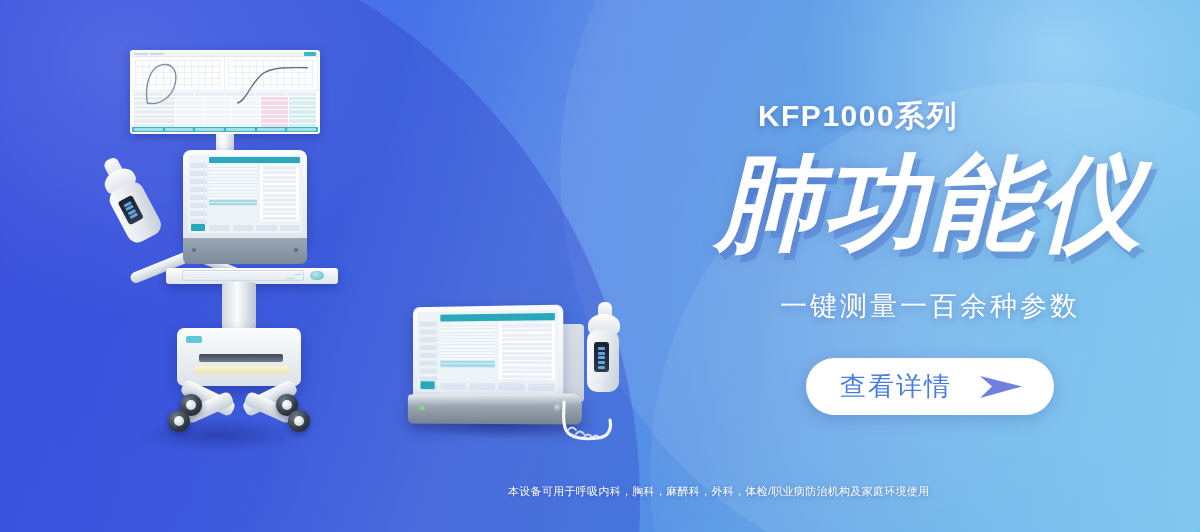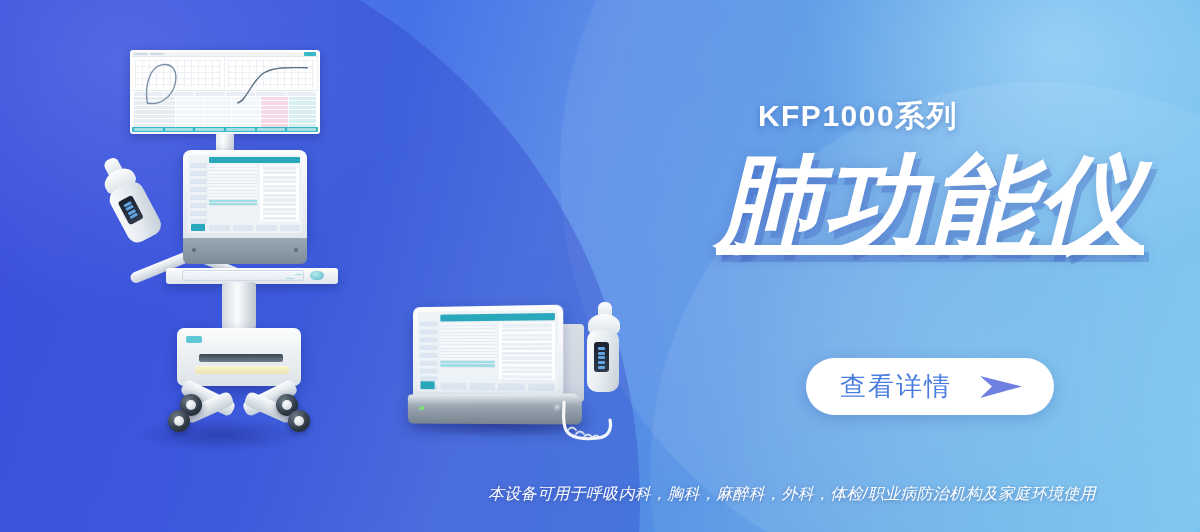--- a/index.html
+++ b/index.html
@@ -57,21 +57,20 @@
     white-space:nowrap;
   }
   .headline{
     position:absolute;top:150px;left:660px;width:540px;
     text-align:center;
     color:#fff;
     font-size:104px;line-height:1.02;
     font-weight:bold;font-style:italic;
     letter-spacing:3px;
     text-shadow:5px 7px 0 rgba(60,90,190,.30), 0 2px 14px rgba(40,60,150,.22);
-    text-decoration:underline;
   }
   .subtitle{
     position:absolute;top:288px;left:660px;width:540px;
     text-align:center;
     color:#fff;font-size:27px;font-weight:500;letter-spacing:3px;
     text-shadow:0 2px 7px rgba(30,50,140,.30);
     white-space:nowrap;
   }
   .cta-wrap{
     position:absolute;top:358px;left:660px;width:540px;
@@ -93,24 +92,23 @@
 
   
   .cap{
     position:absolute;color:#fff;font-size:15px;font-weight:bold;
     letter-spacing:.6px;white-space:nowrap;
     text-shadow:0 1px 4px rgba(25,40,120,.45);
   }
   #cap-trolley{left:144px;top:455px;}
   #cap-portable{left:425px;top:455px;}
   .disclaimer{
-    position:absolute;left:488px;top:484px;
-    color:#fff;font-size:16px;letter-spacing:.3px;white-space:nowrap;
+    position:absolute;left:508px;top:484px;
+    color:#fff;font-size:11px;letter-spacing:.3px;white-space:nowrap;
     text-shadow:0 1px 4px rgba(25,40,120,.40);
-    font-style:italic;
   }
 
   
   #trolley{position:absolute;left:88px;top:42px;width:250px;height:400px;}
   .shadow-soft{
     position:absolute;border-radius:50%;
     background:radial-gradient(ellipse at 50% 50%, rgba(20,30,110,.38) 0%, rgba(20,30,110,0) 70%);
   }
   
   .mon-top{
@@ -595,20 +593,21 @@
           <i></i>
           <i></i>
           <i></i>
           <i></i>
         </div>
     </div>
   </div>
 
   <div class="eyebrow">KFP1000系列</div>
   <div class="headline">肺功能仪</div>
+  <div class="subtitle">一键测量一百余种参数</div>
 
   <div class="cta-wrap">
     <button class="cta">
       <span class="cta-label">查看详情</span>
       <svg class="cta-arrow" width="46" height="26" viewBox="0 0 46 26">
         <path d="M2,2 L44,12.5 L2,24 L14,12.5 Z" fill="#6e7fe0"></path>
       </svg>
     </button>
   </div>
 

